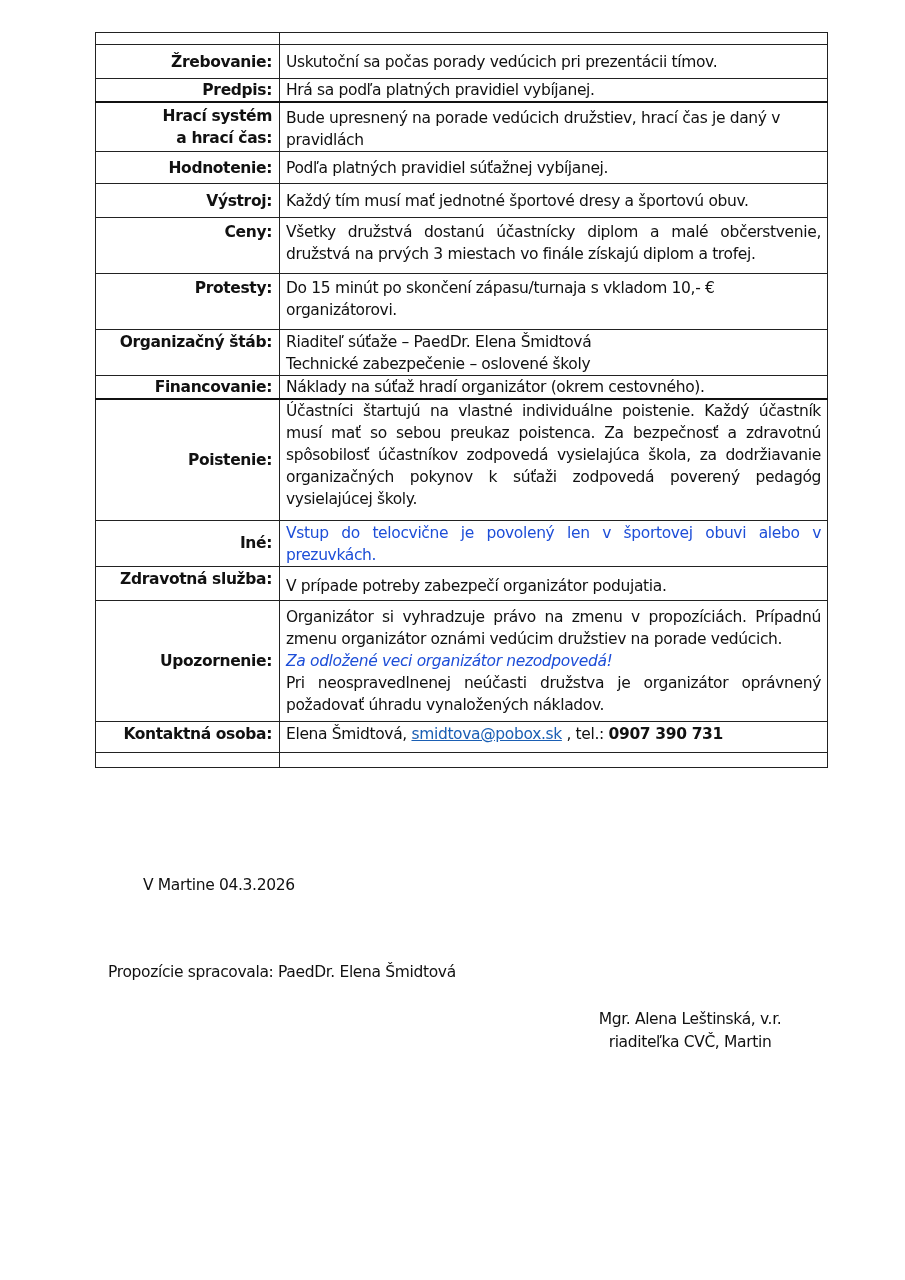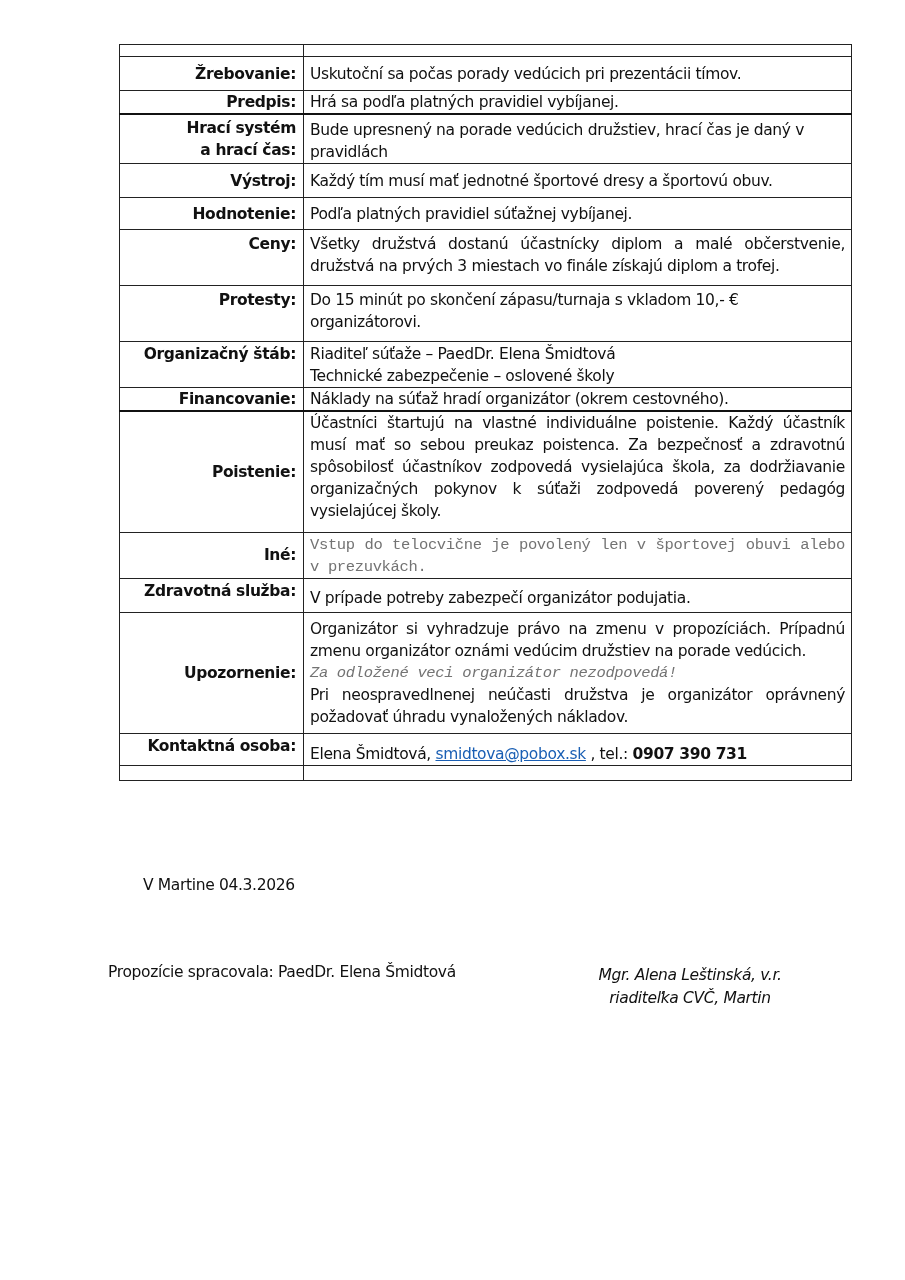--- a/index.html
+++ b/index.html
@@ -1,32 +1,32 @@
 <!DOCTYPE html>
 <html><head>
 <meta charset="utf-8">
 <style>
   html, body { margin: 0; padding: 0; background: #ffffff; }
   body { width: 905px; height: 1280px; position: relative; overflow: hidden;
          font-family: "DejaVu Sans", sans-serif; color: #111; }
-  .tbl { position: absolute; left: 95px; top: 44px; width: 733px;
-         border-collapse: collapse; table-layout: fixed; margin-left: 24px; }
+  .tbl { position: absolute; left: 95px; top: 32px; width: 733px;
+         border-collapse: collapse; table-layout: fixed; }
   .tbl td { border: 1px solid #222; padding: 0 6px; vertical-align: middle;
             font-size: 15.5px; line-height: 22px; letter-spacing: -0.35px; }
   .tbl td.lbl { width: 170px; text-align: right; font-weight: bold; padding-right: 7px; }
   .tbl tr.thick td { border-bottom: 2px solid #111; }
   .tbl td.val.just { text-align: justify; }
-  .blue { color: #737373; font-family: Liberation Mono, monospace; }
+  .blue { color: #1d4ed8; }
   .italic { font-style: italic; }
   .link { color: #1a5fb4; text-decoration: underline; }
   .b { font-weight: bold; }
   .small { font-size: 14.5px; line-height: 20px; }
   .foot { position: absolute; font-size: 15.5px; letter-spacing: -0.35px; }
-  .sig { position: absolute; left: 560px; top: 964px; width: 260px; text-align: center;
-         font-size: 15.5px; line-height: 23px; letter-spacing: -0.35px; font-style: italic; }
+  .sig { position: absolute; left: 560px; top: 1008px; width: 260px; text-align: center;
+         font-size: 15.5px; line-height: 23px; letter-spacing: -0.35px; }
 </style>
 </head>
 <body>
 
 <table class="tbl">
   <tbody>
       <tr style="height:12px">
     <td class="lbl"></td>
     <td class="val"></td>
   </tr>
@@ -38,27 +38,27 @@
     <td class="lbl">Predpis:</td>
     <td class="val">Hrá sa podľa platných pravidiel vybíjanej.</td>
   </tr>
   <tr style="height:48px">
     <td class="lbl">
       <div>Hrací systém</div>
       <div>a hrací čas:</div>
     </td>
     <td class="val" style="vertical-align:top;padding-top:4px">Bude upresnený na porade vedúcich družstiev, hrací čas je daný v pravidlách</td>
   </tr>
+  <tr style="height:32px">
+    <td class="lbl">Hodnotenie:</td>
+    <td class="val">Podľa platných pravidiel súťažnej vybíjanej.</td>
+  </tr>
   <tr style="height:34px">
     <td class="lbl">Výstroj:</td>
     <td class="val">Každý tím musí mať jednotné športové dresy a športovú obuv.</td>
-  </tr>
-  <tr style="height:32px">
-    <td class="lbl">Hodnotenie:</td>
-    <td class="val">Podľa platných pravidiel súťažnej vybíjanej.</td>
   </tr>
   <tr style="height:56px">
     <td class="lbl" style="vertical-align:top;padding-top:3px">Ceny:</td>
     <td class="val just" style="vertical-align:top;padding-top:3px">Všetky družstvá dostanú účastnícky diplom a malé občerstvenie, družstvá na prvých 3 miestach vo finále získajú diplom a trofej.</td>
   </tr>
   <tr style="height:56px">
     <td class="lbl" style="vertical-align:top;padding-top:3px">Protesty:</td>
     <td class="val" style="vertical-align:top;padding-top:3px">Do 15 minút po skončení zápasu/turnaja s vkladom 10,- € organizátorovi.</td>
   </tr>
   <tr style="height:42px">
@@ -87,21 +87,21 @@
   <tr style="height:121px">
     <td class="lbl">Upozornenie:</td>
     <td class="val just">
       <div>Organizátor si vyhradzuje právo na zmenu v propozíciách. Prípadnú zmenu organizátor oznámi vedúcim družstiev na porade vedúcich.</div>
       <div class="blue italic">Za odložené veci organizátor nezodpovedá!</div>
       <div>Pri neospravedlnenej neúčasti družstva je organizátor oprávnený požadovať úhradu vynaložených nákladov.</div>
     </td>
   </tr>
   <tr style="height:31px">
     <td class="lbl" style="vertical-align:top;padding-top:1px">Kontaktná osoba:</td>
-    <td class="val" style="vertical-align:top;padding-top:9px"><span>Elena Šmidtová, </span><span class="link">smidtova@pobox.sk</span><span> , tel.: </span><span class="b">0907 390 731</span></td>
+    <td class="val" style="vertical-align:top;padding-top:1px"><span>Elena Šmidtová, </span><span class="link">smidtova@pobox.sk</span><span> , tel.: </span><span class="b">0907 390 731</span></td>
   </tr>
   <tr style="height:15px">
     <td class="lbl"></td>
     <td class="val"></td>
   </tr>
 </tbody>
   </table>
 
 <div class="foot" style="left:108px; top:876px;margin-left:35px;">V Martine  04.3.2026</div>
 <div class="foot" style="left:108px; top:963px;">Propozície spracovala: PaedDr. Elena Šmidtová</div>

